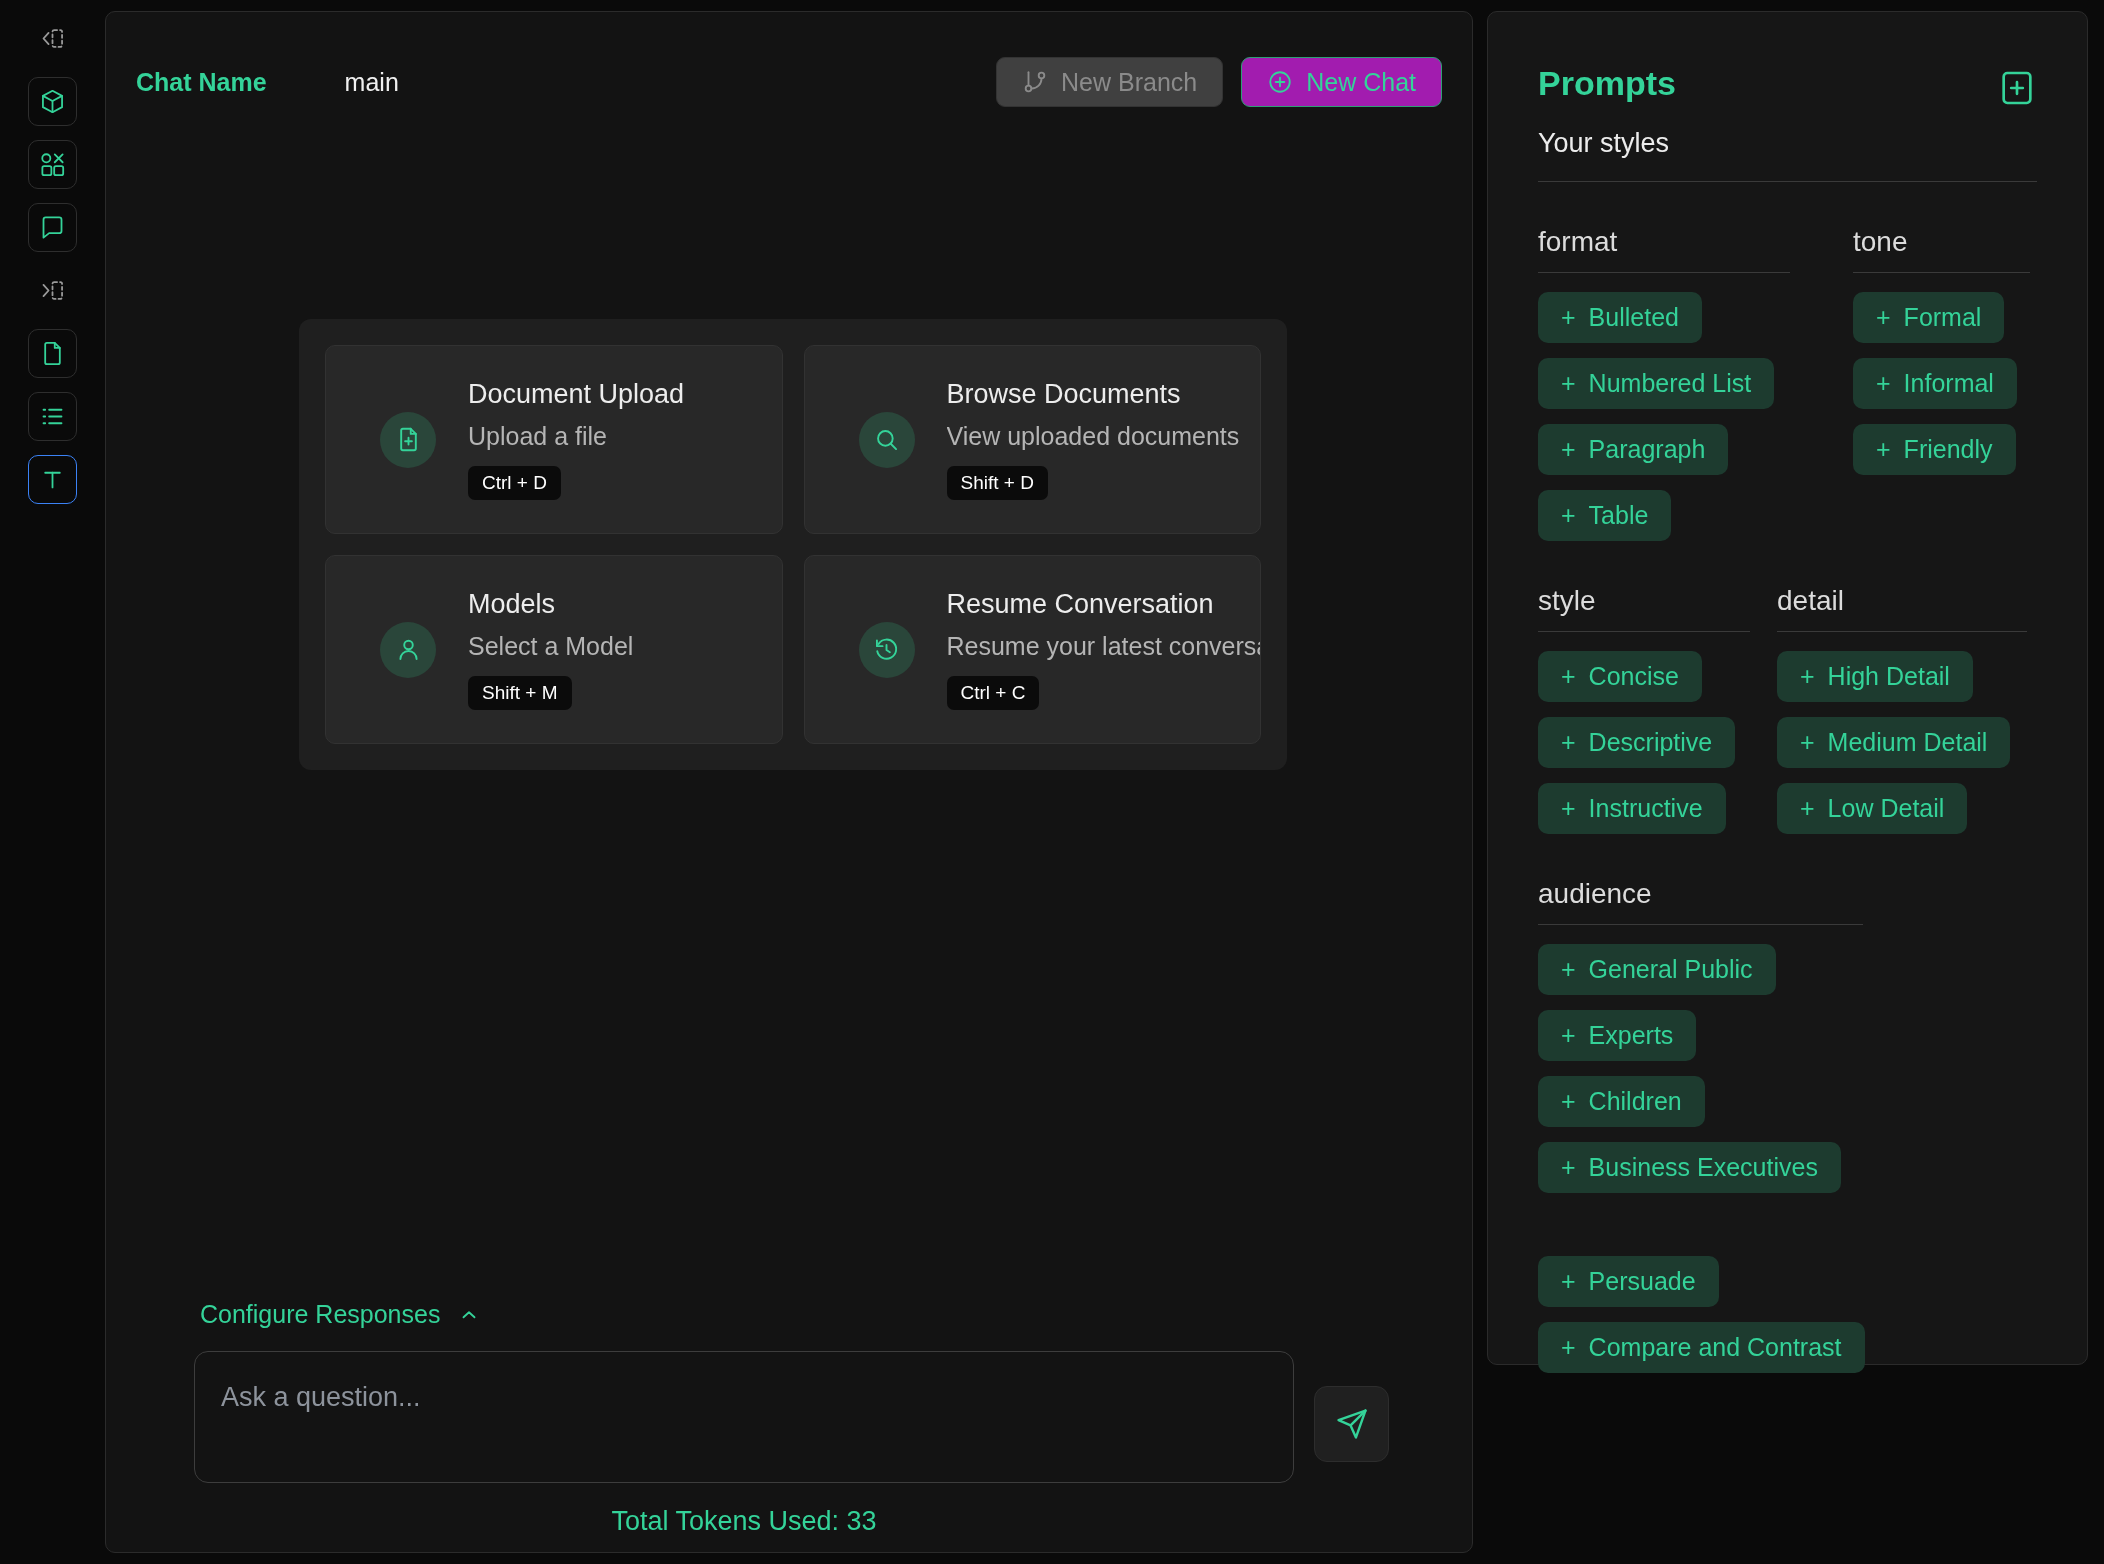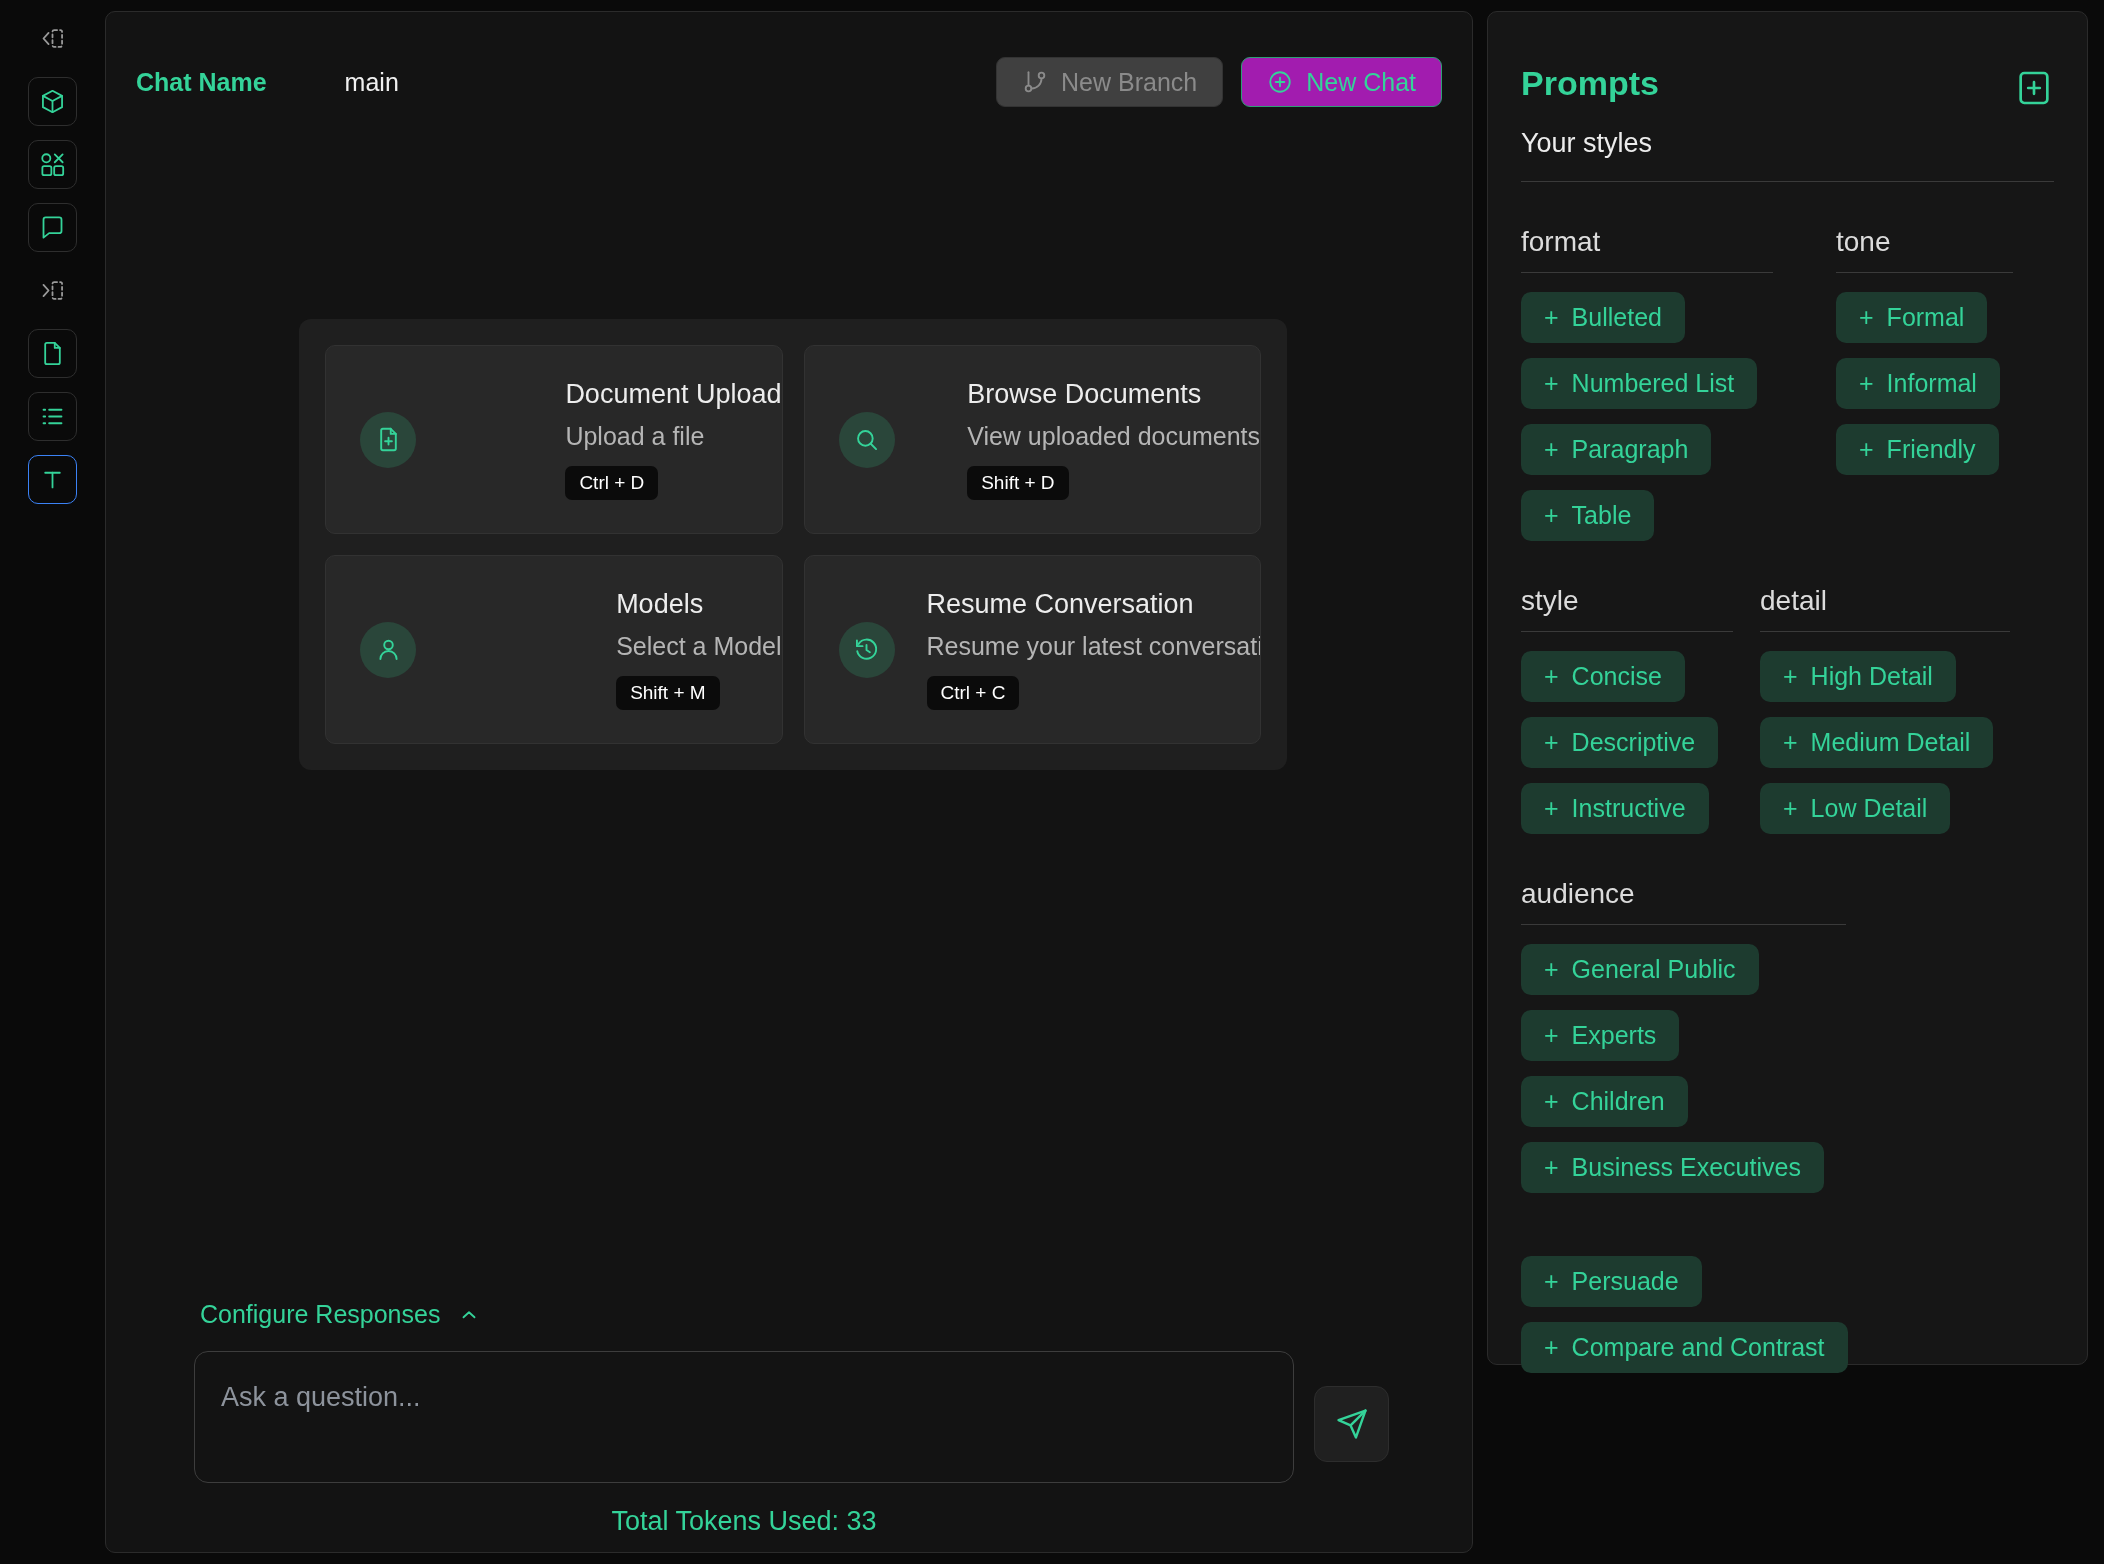--- a/index.html
+++ b/index.html
@@ -55,22 +55,22 @@
 
   
   .cards-wrap {
     position:absolute; left:193px; top:307px; width:988px; height:451px;
     background:#1f1f1f; border-radius:12px; padding:26px;
     display:grid; grid-template-columns:1fr 1fr; grid-template-rows:1fr 1fr;
     gap:21px; overflow:hidden;
   }
   .card {
     background:#282828; border:1px solid #323232; border-radius:10px;
-    display:flex; align-items:center; gap:32px; padding-left:34px;
-    overflow:hidden; cursor:pointer;justify-content:space-between;
+    display:flex; align-items:center; gap:32px; padding-left:54px;
+    overflow:hidden; cursor:pointer;
   }
   .icon-circle {
     width:56px; height:56px; border-radius:50%; background:#2a463a; flex:0 0 auto;
     display:flex; align-items:center; justify-content:center;
   }
   .icon-circle svg { width:27px; height:27px; stroke:#34d399; fill:none; stroke-width:1.7; stroke-linecap:round; stroke-linejoin:round; }
   .card-text { min-width:0; }
   .card-title { font-size:27px; color:#ededed; white-space:nowrap; }
   .card-sub { font-size:25px; color:#b5b5b5; margin-top:12px; white-space:nowrap; overflow:hidden; }
   .kbd-badge {
@@ -100,21 +100,21 @@
   .send-btn svg { width:34px; height:34px; stroke:#34d399; fill:none; stroke-width:1.7; stroke-linecap:round; stroke-linejoin:round; }
   .tokens-line {
     position:absolute; left:88px; top:1494px; width:1100px;
     text-align:center; color:#34d399; font-size:27px;
   }
 
   
   .prompts-panel {
     position:absolute; left:1487px; top:11px; width:601px; height:1354px;
     background:#161616; border:1px solid #2b2b2b; border-radius:10px;
-    padding:0 33px;
+    padding:0 50px;
   }
   .prompts-header { display:flex; align-items:flex-start; justify-content:space-between; margin-top:52px; }
   .prompts-title { color:#34d399; font-size:34px; font-weight:bold; }
   .add-style-btn { background:none; border:none; cursor:pointer; padding:0; margin-top:4px; }
   .add-style-btn svg { width:40px; height:40px; stroke:#34d399; fill:none; stroke-width:1.6; stroke-linecap:round; stroke-linejoin:round; }
   .your-styles {
     margin-top:20px; font-size:27px; color:#ececec;
     padding-bottom:22px; border-bottom:1px solid #3a3a3a;
   }
   .group-row { display:flex; margin-top:44px; }

